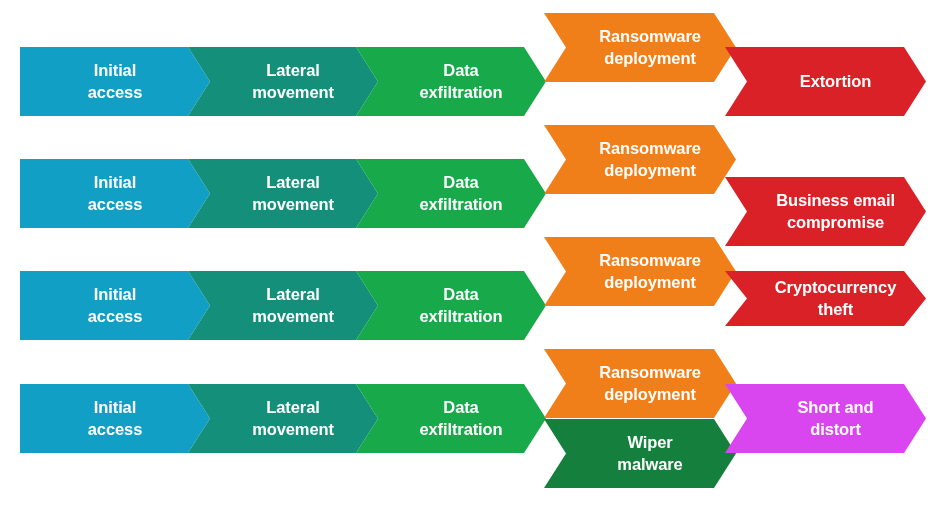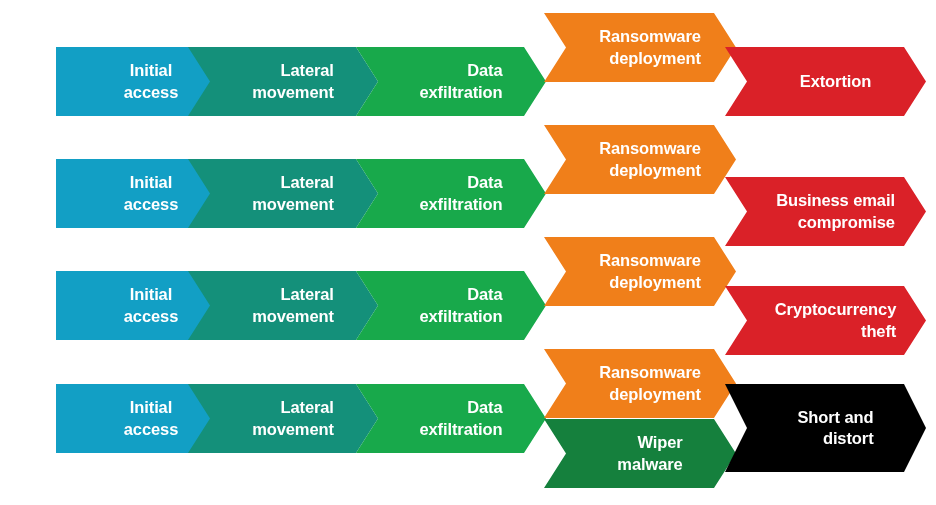--- a/index.html
+++ b/index.html
@@ -50,31 +50,30 @@
   }
   
   .chev.head {
     clip-path: polygon(
       0% 0%,
       calc(100% - 22px) 0%,
       100% 50%,
       calc(100% - 22px) 100%,
       0% 100%
     );
-    margin-left: 36px;
   }
 
   .chev .label {
     display: block;
     padding: 0 6px;
     white-space: pre-line;
   }
 
   
-  .chev.arrow .label { transform: translateX(10px); text-align: right; }
+  .chev.arrow .label { transform: translateX(10px); }
 </style>
 </head>
 <body>
 
 <div id="diagram" style="background: rgb(255, 255, 255);">
     <div class="chev head" style="left: 20px; top: 47px; width: 190px; height: 69px; background: rgb(18, 159, 197);">
       <span class="label">Initial
 access</span>
     </div>
     <div class="chev arrow" style="left: 188px; top: 47px; width: 190px; height: 69px; background: rgb(20, 144, 122);">
@@ -121,21 +120,21 @@
 movement</span>
     </div>
     <div class="chev arrow" style="left: 356px; top: 271px; width: 190px; height: 69px; background: rgb(24, 169, 75);">
       <span class="label">Data
 exfiltration</span>
     </div>
     <div class="chev arrow" style="left: 544px; top: 237px; width: 192px; height: 69px; background: rgb(240, 127, 26);">
       <span class="label">Ransomware
 deployment</span>
     </div>
-    <div class="chev arrow" style="left: 725px; top: 286px; width: 201px; height: 69px; background: rgb(218, 33, 40);">
+    <div class="chev arrow" style="left: 725px; top: 271px; width: 201px; height: 55px; background: rgb(218, 33, 40);">
       <span class="label">Cryptocurrency
 theft</span>
     </div>
     <div class="chev head" style="left: 20px; top: 384px; width: 190px; height: 69px; background: rgb(18, 159, 197);">
       <span class="label">Initial
 access</span>
     </div>
     <div class="chev arrow" style="left: 188px; top: 384px; width: 190px; height: 69px; background: rgb(20, 144, 122);">
       <span class="label">Lateral
 movement</span>
@@ -145,17 +144,17 @@
 exfiltration</span>
     </div>
     <div class="chev arrow" style="left: 544px; top: 349px; width: 192px; height: 69px; background: rgb(240, 127, 26);">
       <span class="label">Ransomware
 deployment</span>
     </div>
     <div class="chev arrow" style="left: 544px; top: 419px; width: 192px; height: 69px; background: #15803d;">
       <span class="label">Wiper
 malware</span>
     </div>
-    <div class="chev arrow" style="left: 725px; top: 384px; width: 201px; height: 88px; background: #000000;">
+    <div class="chev arrow" style="left: 725px; top: 384px; width: 201px; height: 69px; background: #d946ef;">
       <span class="label">Short and
 distort</span>
     </div>
   </div>
 
 </body></html>

